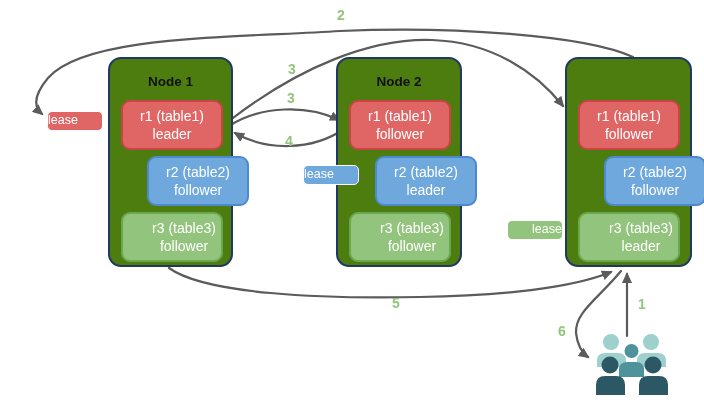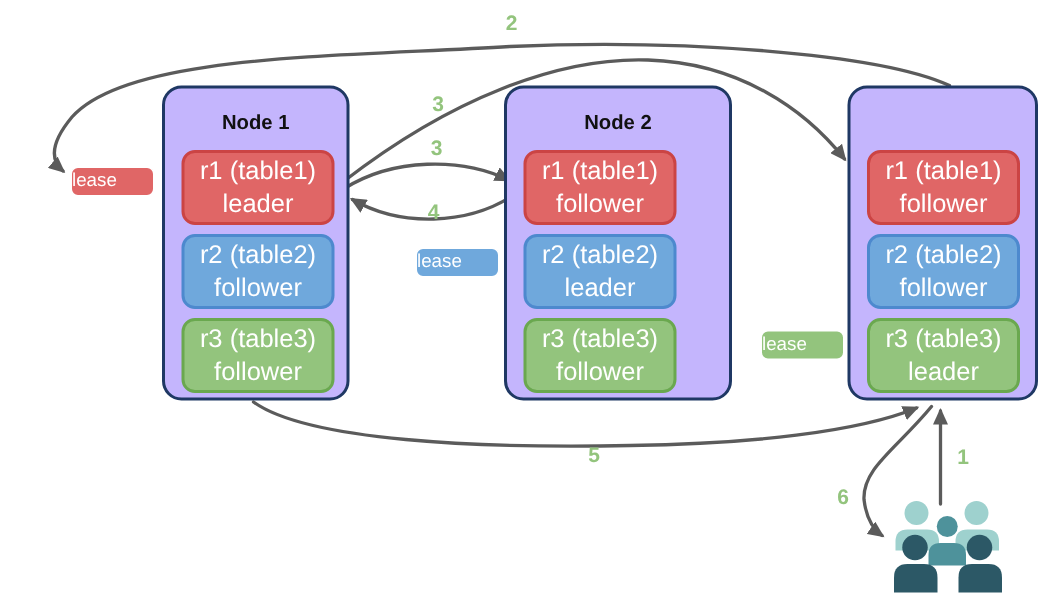--- a/index.html
+++ b/index.html
@@ -6,35 +6,35 @@
   .canvas {
     position:relative; width:704px; height:405px; background:#ffffff;
     font-family:"Liberation Sans", sans-serif; overflow:hidden;
   }
   .arrows { position:absolute; left:0; top:0; }
   .arrow { stroke:var(--arrow); fill:none; stroke-width:2.2px; stroke-linecap:round; }
   .ah { fill:var(--arrow); }
 
   .node {
     position:absolute; top:57px; height:210px; box-sizing:border-box;
-    background:#c4b5fd; border:2px solid var(--node-border); border-radius:13px;
+    background:#4d7c0f; border:2px solid var(--node-border); border-radius:13px;
   }
   .node-title {
     position:absolute; top:15px; left:0; right:0; text-align:center;
     font-weight:bold; font-size:13.5px; color:#111;
   }
   .replica {
     position:absolute; left:11px; width:102px; height:50px; box-sizing:border-box;
-    border-radius:9px; border:2px solid; color:#fff; font-size:17px; line-height:1.32;
+    border-radius:9px; border:2px solid; color:#fff; font-size:14px; line-height:1.32;
     display:flex; flex-direction:column; align-items:center; justify-content:center;
     text-align:center;
   }
   .rep-red   { background:var(--red-fill);   border-color:var(--red-border); }
-  .rep-blue  { background:var(--blue-fill);  border-color:var(--blue-border); }
-  .rep-green { background:var(--green-fill); border-color:var(--green-border); }
+  .rep-blue  { background:var(--blue-fill);  border-color:var(--blue-border);margin-left:26px; }
+  .rep-green { background:var(--green-fill); border-color:var(--green-border);padding-left:24px; }
   .rep-top { top:41px; } .rep-mid { top:97px; } .rep-bot { top:153px; }
 
   .lease {
     position:absolute; width:56px; height:20px; box-sizing:border-box;
     border-radius:5px; border:1.5px solid; color:#fff; font-size:12.5px;
     text-align:left; line-height:17px;
   }
   .step {
     position:absolute; width:16px; text-align:center;
     color:var(--step-green); font-weight:bold; font-size:14px;
@@ -72,21 +72,21 @@
     <div class="replica rep-blue rep-mid">
       <span>r2 (table2)</span>
       <span>follower</span>
     </div>
     <div class="replica rep-green rep-bot">
       <span>r3 (table3)</span>
       <span>follower</span>
     </div>
   </div>
 
-  <div class="node" style="left:336px;width:152px">
+  <div class="node" style="left:336px;width:126px">
     <div class="node-title">Node 2</div>
     <div class="replica rep-red rep-top">
       <span>r1 (table1)</span>
       <span>follower</span>
     </div>
     <div class="replica rep-blue rep-mid">
       <span>r2 (table2)</span>
       <span>leader</span>
     </div>
     <div class="replica rep-green rep-bot">

